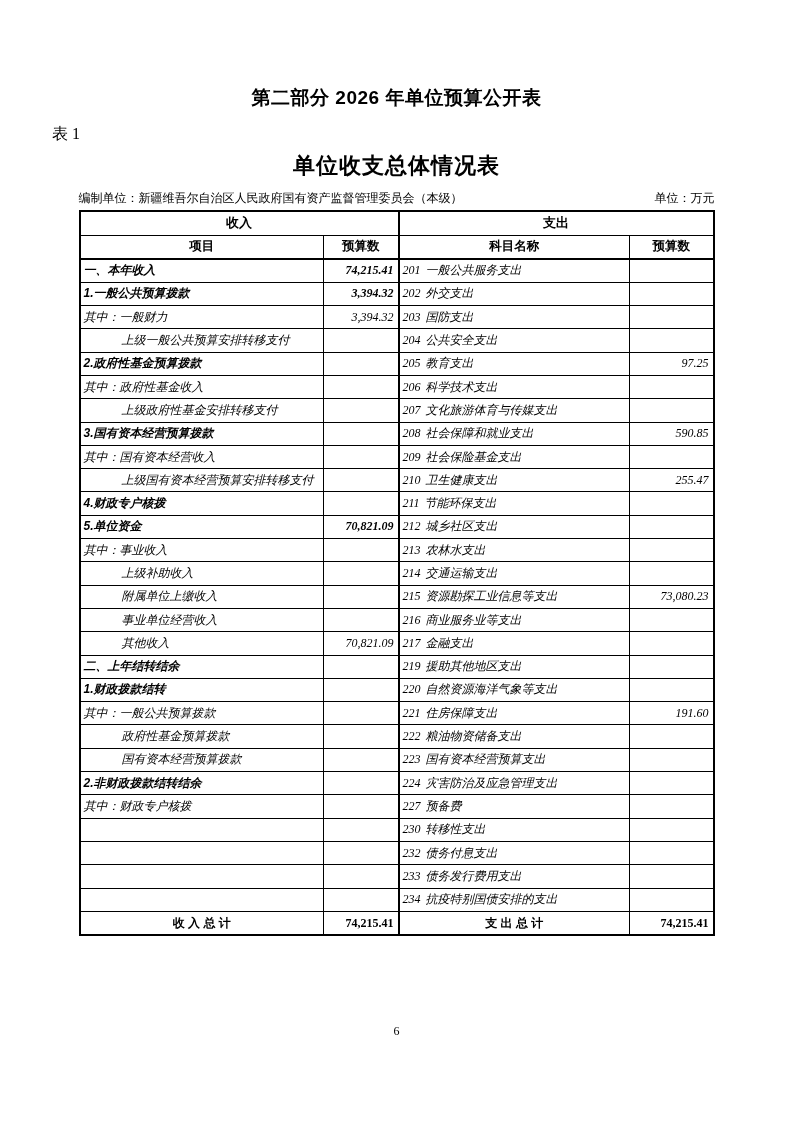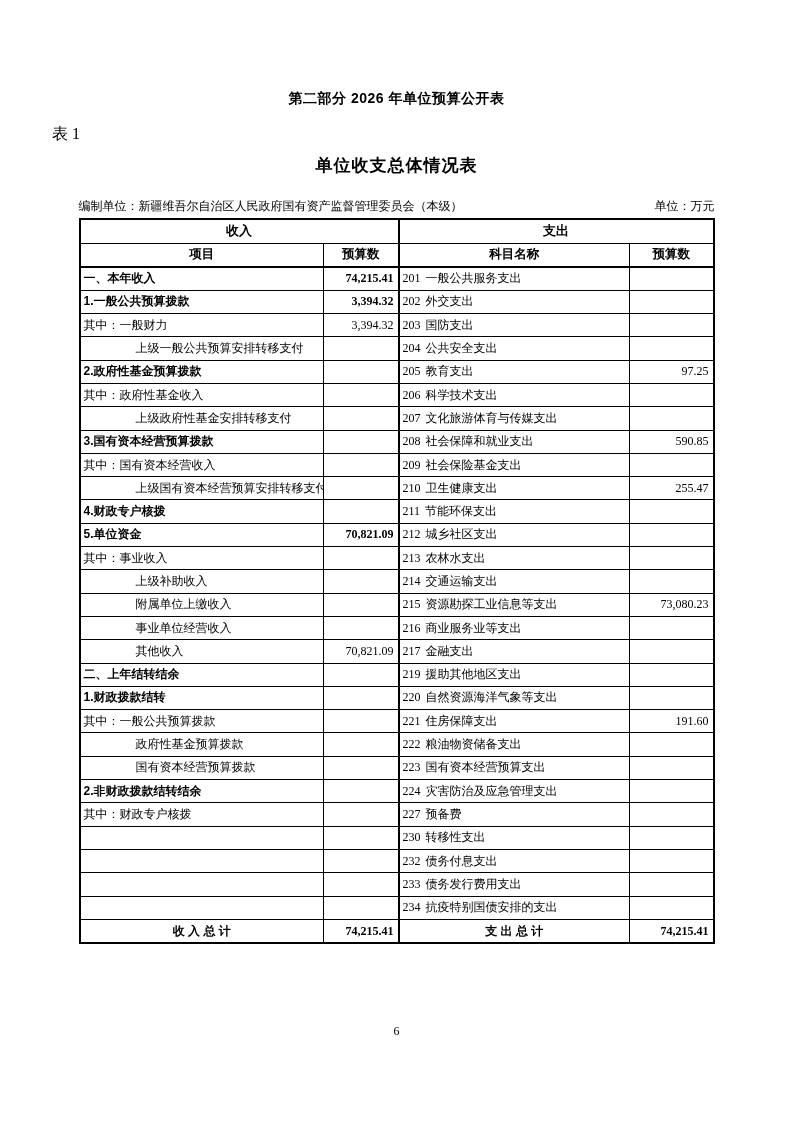--- a/index.html
+++ b/index.html
@@ -7,71 +7,71 @@
     width: 793px; height: 1122px;
     background: #ffffff; color: #000000;
     position: relative; overflow: hidden;
     font-family: "Liberation Serif", serif;
   }
   .doc-title {
     margin: 86px 0 0 0;
     text-align: center;
     font-family: "Liberation Sans", sans-serif;
     font-weight: bold;
-    font-size: 14px; line-height: 24px;
+    font-size: 19px; line-height: 24px;
     letter-spacing: 0.5px;
   }
   .table-label {
     margin: 17px 0 0 52px;
     font-size: 16px; line-height: 14px;
   }
   .table-title {
     margin: 14px 0 0 0;
     text-align: center;
     font-family: "Liberation Sans", sans-serif;
     font-weight: bold;
-    font-size: 17px; line-height: 22px;
+    font-size: 22px; line-height: 22px;
     letter-spacing: 1px;
   }
   .meta-row {
     width: 636px;
-    margin: 21px auto 0 auto;
+    margin: 13px auto 0 auto;
     display: flex;
     justify-content: space-between;
     align-items: flex-end;
     font-size: 12px; line-height: 16px;
   }
   table.budget {
     width: 634px;
     margin: 4px auto 0 auto;
     border-collapse: collapse;
     table-layout: fixed;
     border: 2px solid #000;
     font-size: 12px;
   }
   table.budget th, table.budget td {
     border: 1px solid #000;
     overflow: hidden;
     white-space: nowrap;
   }
   thead tr { height: 24px; }
-  tbody tr { height: 23.3px; }
+  tbody tr { height: 23.3px; font-style: italic; }
   tfoot tr { height: 24px; }
   th {
     font-family: "Liberation Sans", sans-serif;
     font-weight: bold;
     font-size: 13px;
     text-align: center;
     padding: 0 3px;
   }
   thead tr.sub-header th { border-bottom: 2px solid #000; font-size: 12.5px; }
   .mid { border-left: 2px solid #000 !important; }
   td.c-item { text-align: left; padding: 0 3px; }
   td.c-item.b-item { font-family: "Liberation Sans", sans-serif; font-weight: bold; }
-  td.c-item.ind { padding-left: 55px; }
+  td.c-item.ind { padding-left: 41px; }
   td.c-num { text-align: right; padding: 0 4px; }
   td.c-num.b-num { font-weight: bold; }
   td.c-subj { text-align: left; padding: 0 3px; }
   td.c-subj .code { display: inline-block; margin-right: 5px; }
   tfoot td { border-top: 2px solid #000; font-weight: bold; margin-top: 28px; }
   tfoot td.total-label {
     text-align: center;
     font-family: "Liberation Sans", sans-serif;
   }
   .page-number {

